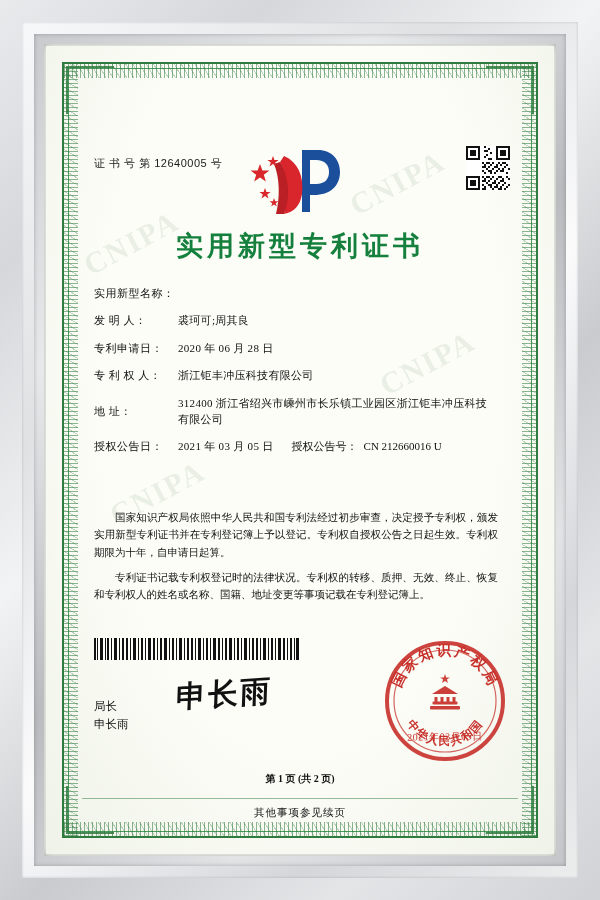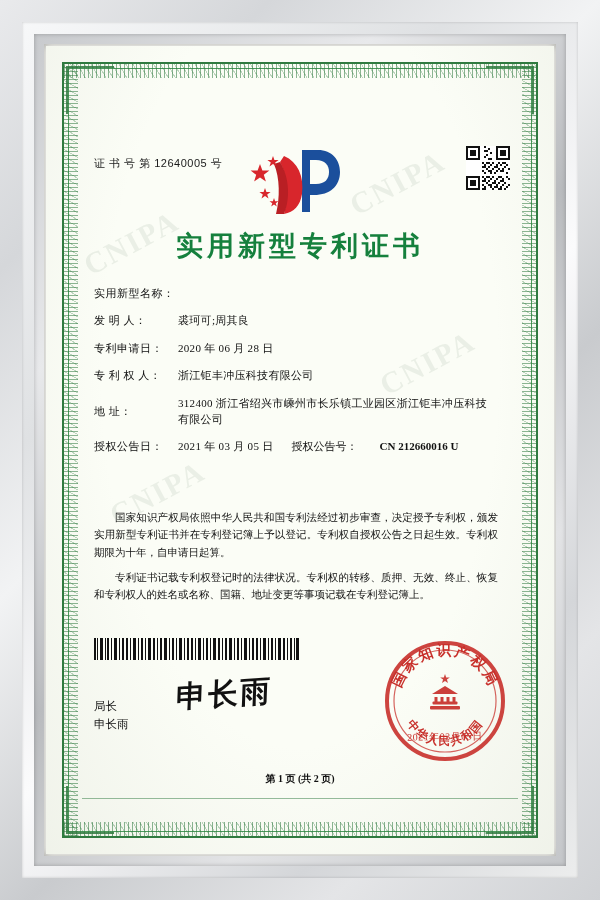--- a/index.html
+++ b/index.html
@@ -203,22 +203,21 @@
     letter-spacing: 0.3px;
   }
   .field-row.two-col .field-value { flex: 0 0 auto; }
   .field-label-2 {
     flex: 0 0 auto;
     margin-left: 18px;
     white-space: nowrap;
   }
   .field-value-2 {
     flex: 1 1 auto;
-    margin-left: 22px;
-    font-weight: bold;
+    margin-left: 6px;
   }
 
   
   .body-text {
     position: absolute;
     left: 48px;
     top: 455px;
     width: 404px;
     font-size: 10.5px;
     line-height: 1.65;
@@ -591,15 +590,16 @@
 
         <g fill="#c8302b" opacity="0.9">
           <polygon points="63,36 64.2,39.4 67.8,39.4 64.9,41.6 66,45 63,42.9 60,45 61.1,41.6 58.2,39.4 61.8,39.4"></polygon>
         </g>
       </svg>
     </div>
     <div class="seal-date">2021年03月05日</div>
 
     <div class="page-no">第 1 页 (共 2 页)</div>
     <div class="footer-rule"></div>
+    <div class="footer-note">其他事项参见续页</div>
 
   </div>
 </div>
 
 </body></html>

